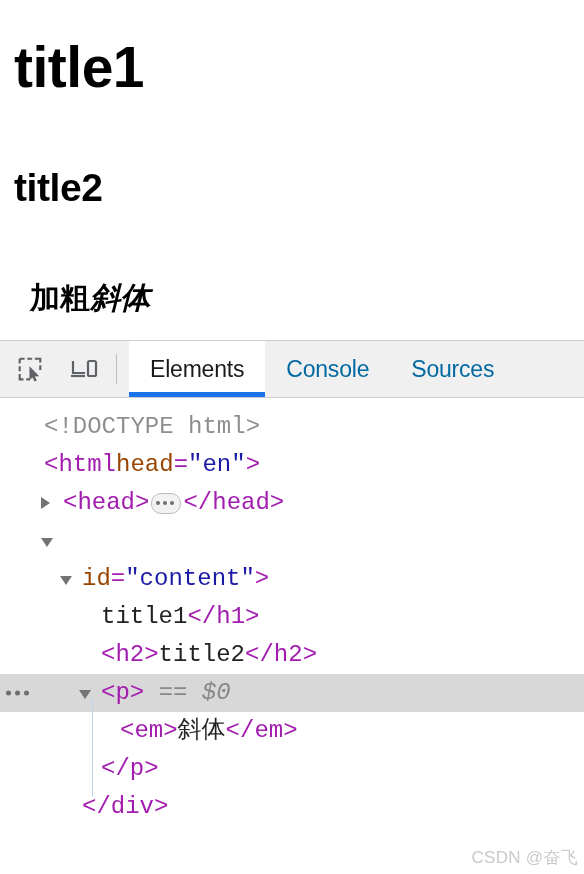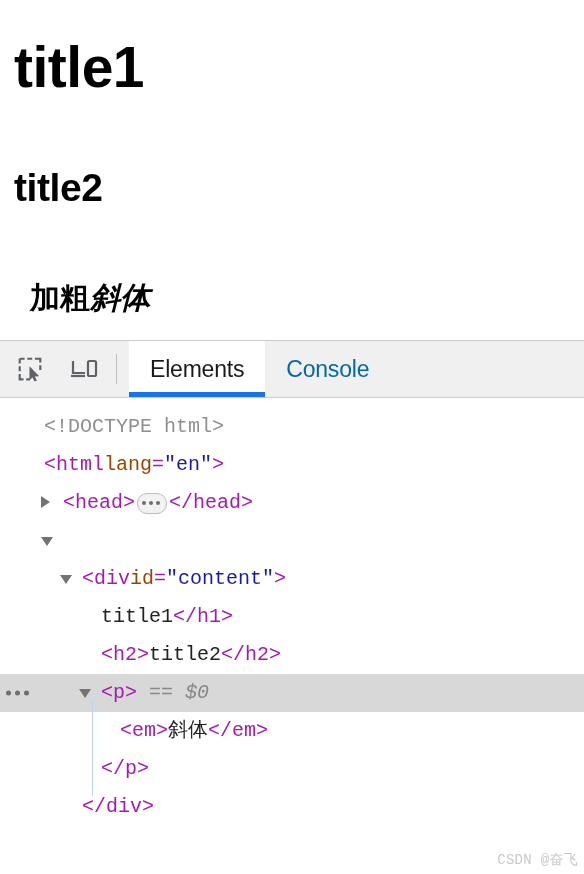--- a/index.html
+++ b/index.html
@@ -143,21 +143,21 @@
     bottom: 0;
     height: 5px;
     background: #1a73e8;
   }
 
   
   #dom-tree {
     position: relative;
     padding: 10px 0 0 0;
     font-family: "Liberation Mono", monospace;
-    font-size: 20px;
+    font-size: 24px;
     line-height: 38px;
     color: #222222;
     background: #ffffff;
     white-space: nowrap;
   }
   .dom-row {
     position: relative;
     height: 38px;
     display: flex;
     align-items: center;
@@ -250,22 +250,22 @@
     width: 1px;
     height: 96px;
     background: #b8d4ee;
   }
 
   
   #watermark {
     position: absolute;
     right: 6px;
     bottom: 5px;
-    font-family: Liberation Mono, monospace;
-    font-size: 14px;
+    font-family: Liberation Sans, sans-serif;
+    font-size: 17px;
     color: #c9c9c9;
     letter-spacing: 0.3px;
     user-select: none;
   }
 </style>
 </head>
 <body>
 
 <div id="page-view">
   <div class="pv-h1">title1</div>
@@ -296,36 +296,37 @@
         </svg>
       </div>
 
     </div>
 
     <div class="tb-divider"></div>
 
     <div class="tb-tabs">
       <div class="tb-tab active">Elements</div>
       <div class="tb-tab">Console</div>
+      <div class="tb-tab">Sources</div>
     </div>
   </div>
 
   <div id="dom-tree">
 
     <div class="dom-row">
       <span class="dom-ind ind1"></span>
       <span class="tw-spacer"></span>
       <span class="doctype">&lt;!DOCTYPE html&gt;</span>
     </div>
 
     <div class="dom-row">
       <span class="dom-ind ind1"></span>
       <span class="tw-spacer"></span>
       <span class="tag">&lt;html</span>
-        <span class="attr-n"> lang</span>
+        <span class="attr-n"> head</span>
         <span class="tag">=</span>
         <span class="attr-v">"en"</span>
         <span class="tag">&gt;</span>
     </div>
 
     <div class="dom-row">
       <span class="dom-ind ind2"></span>
       <span class="tw"><span class="tw-c"></span></span>
       <span class="tag">&lt;head&gt;</span>
         <span class="ellipsis-pill">
@@ -337,21 +338,20 @@
     </div>
 
     <div class="dom-row">
       <span class="dom-ind ind2"></span>
       <span class="tw"><span class="tw-o"></span></span>
     </div>
 
     <div class="dom-row">
       <span class="dom-ind ind3"></span>
       <span class="tw"><span class="tw-o"></span></span>
-      <span class="tag">&lt;div</span>
         <span class="attr-n"> id</span>
         <span class="tag">=</span>
         <span class="attr-v">"content"</span>
         <span class="tag">&gt;</span>
     </div>
 
     <div class="dom-row">
       <span class="dom-ind ind4"></span>
       <span class="tw-spacer"></span>
         <span class="txt">title1</span>

